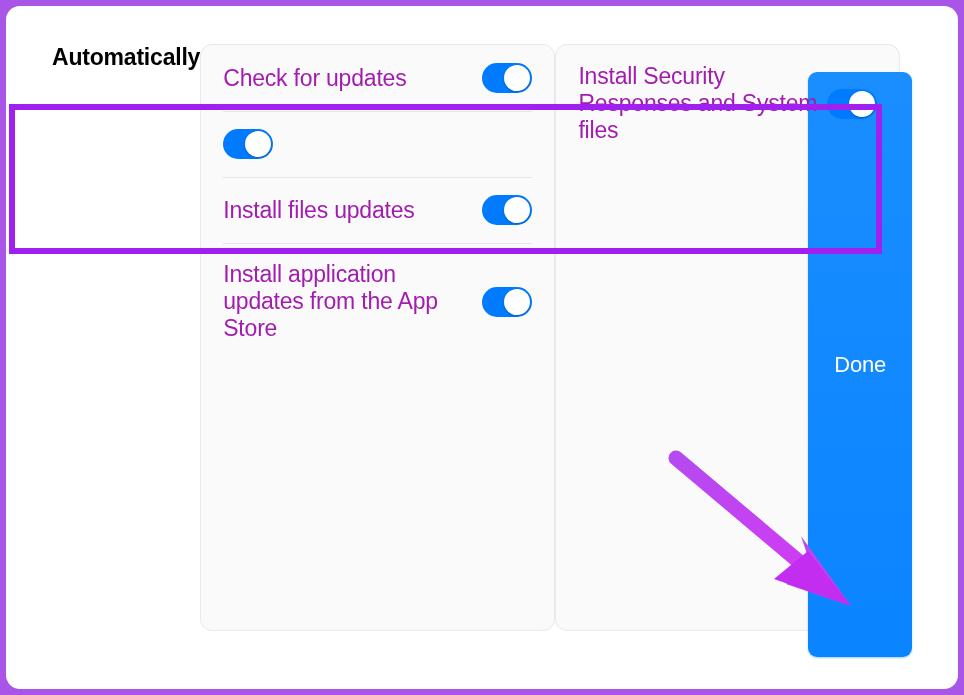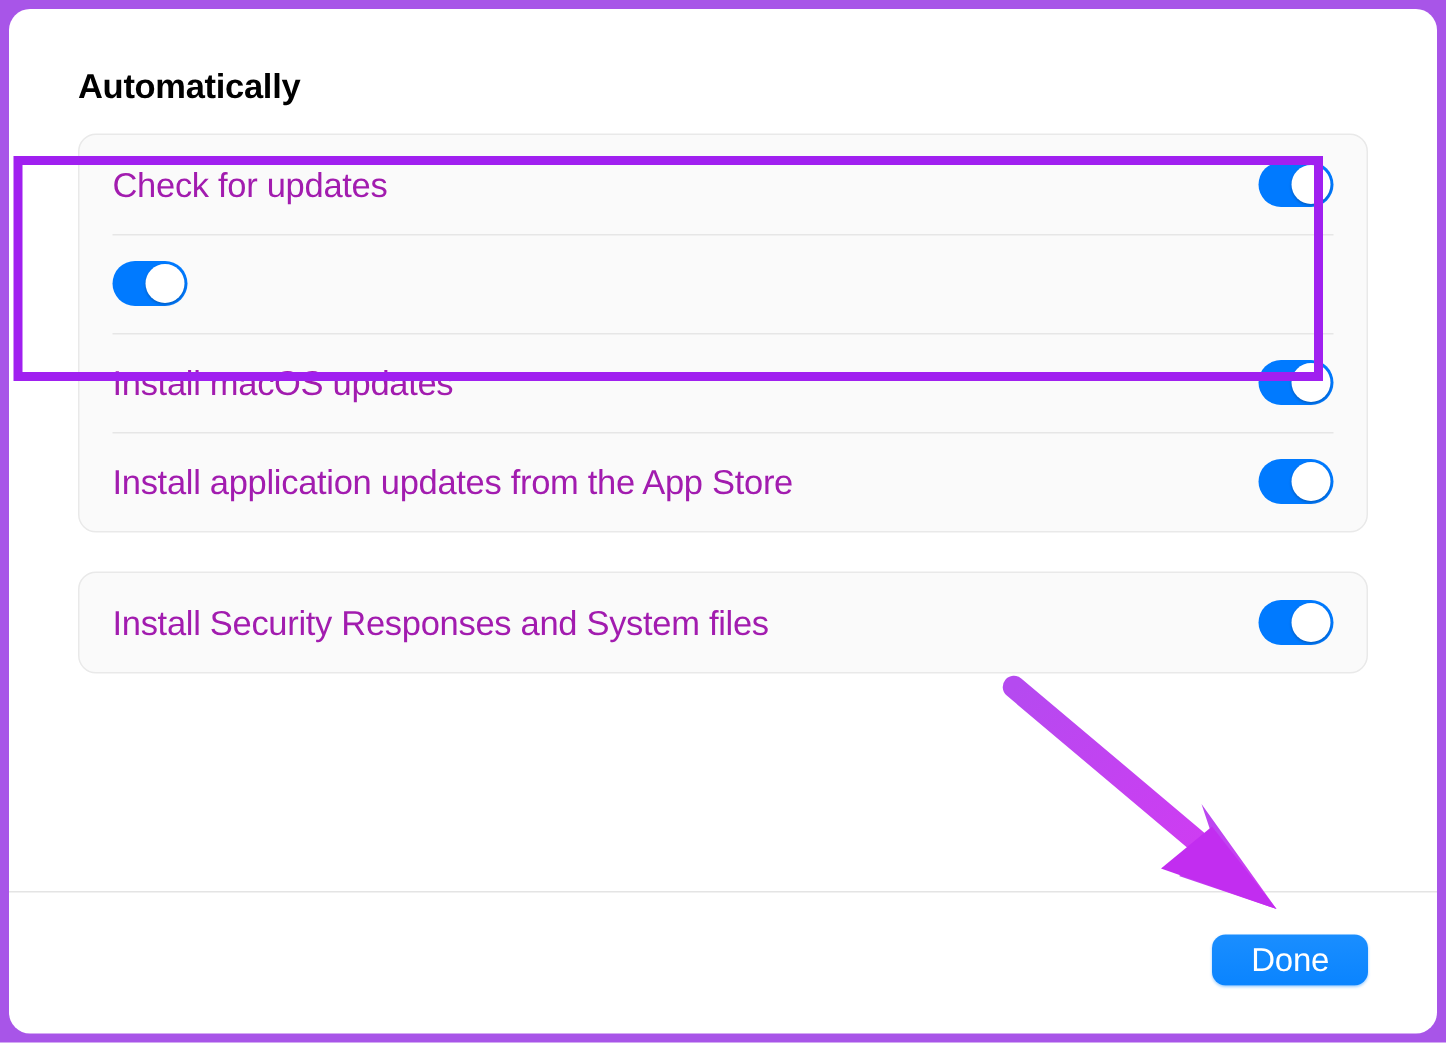--- a/index.html
+++ b/index.html
@@ -19,21 +19,21 @@
       padding: 6px;
     }
 
     .modal {
       background: #fff;
       border-radius: 14px;
       width: 100%;
       height: 100%;
       padding: 38px 46px 32px 46px;
       display: flex;
-      flex-direction: column;
+      flex-direction: row;
       position: relative;
     }
 
     .section-title {
       font-size: 23px;
       font-weight: 700;
       color: #000;
       margin-bottom: 18px;
       letter-spacing: -0.2px;
     }
@@ -138,21 +138,21 @@
 
   <div class="group">
     <div class="row">
       <span class="row-label">Check for updates</span>
       <div class="toggle"></div>
     </div>
     <div class="row">
       <div class="toggle"></div>
     </div>
     <div class="row">
-      <span class="row-label">Install macOS updates</span>
+      <span class="row-label">Install files updates</span>
       <div class="toggle"></div>
     </div>
     <div class="row">
       <span class="row-label">Install application updates from the App Store</span>
       <div class="toggle"></div>
     </div>
   </div>
 
   <div class="group">
     <div class="row">

